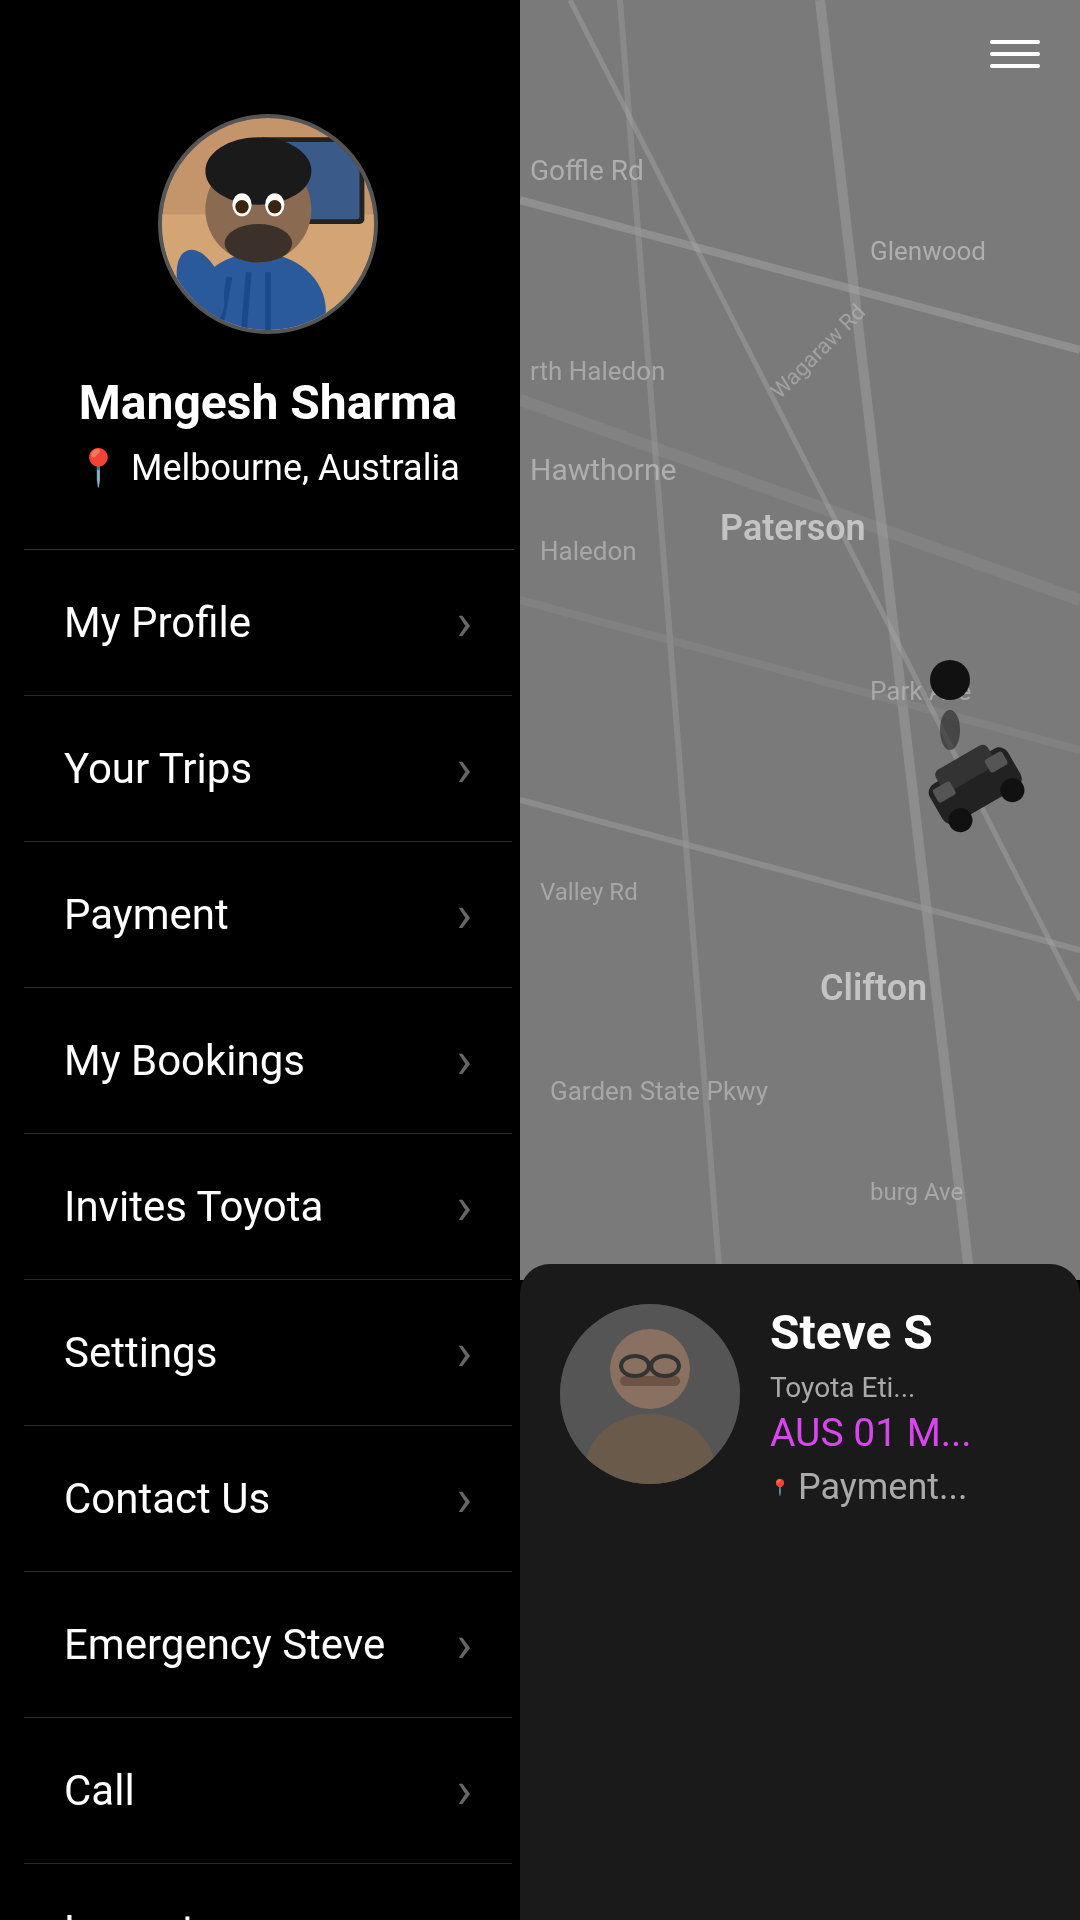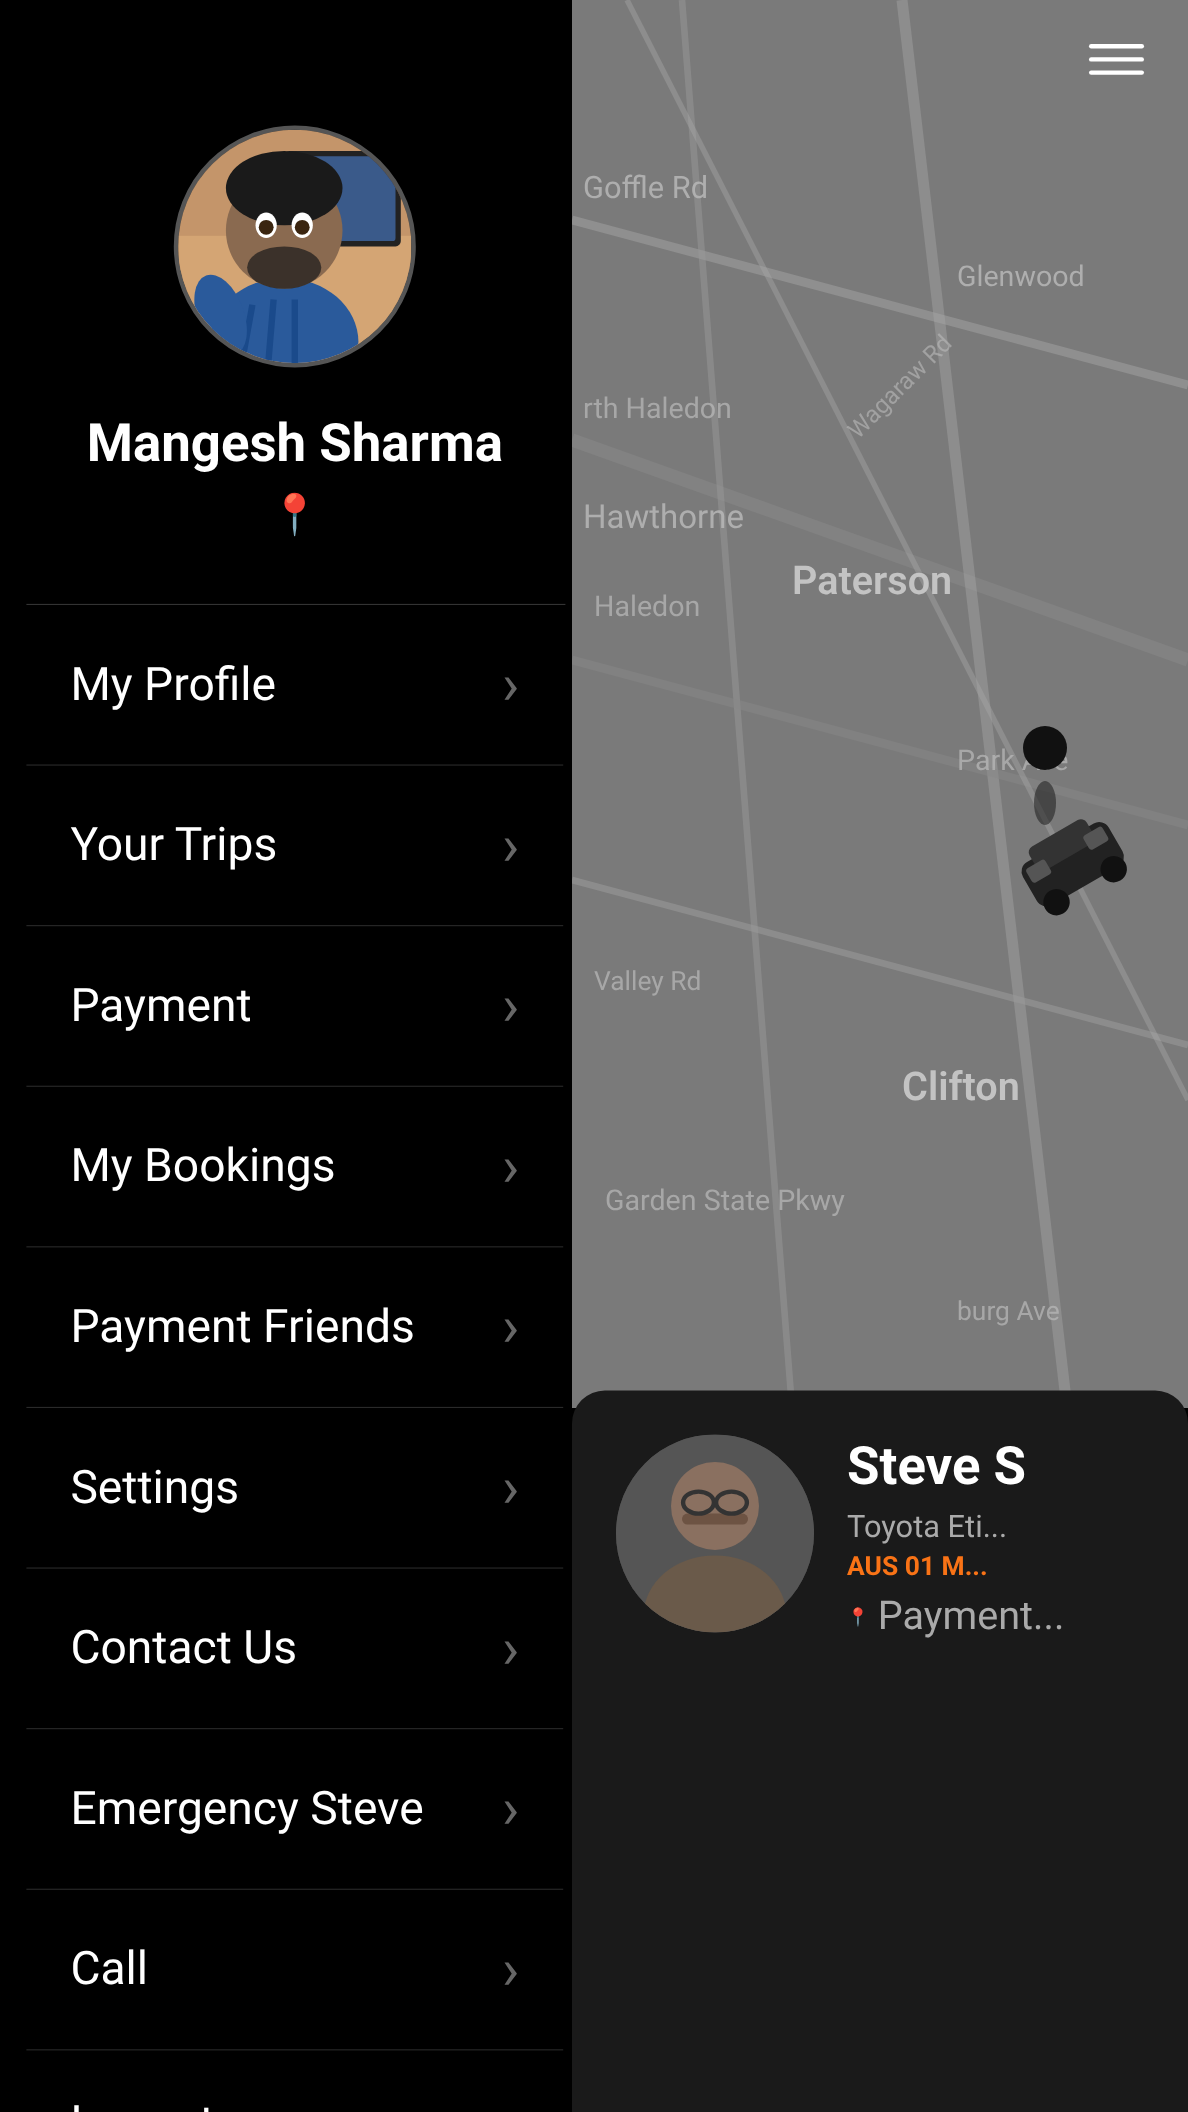--- a/index.html
+++ b/index.html
@@ -200,26 +200,25 @@
 
     .driver-car {
       color: #aaa;
       font-size: 28px;
       margin-top: 10px;
       white-space: nowrap;
       overflow: hidden;
     }
 
     .driver-plate {
-      color: #f97316;
-      font-size: 24px;
+      color: #d946ef;
+      font-size: 39px;
       margin-top: 6px;
       white-space: nowrap;
       overflow: hidden;
-      font-weight: bold;
     }
 
     .driver-location-row {
       display: flex;
       align-items: center;
       gap: 8px;
       margin-top: 10px;
     }
 
     .driver-location-text {
@@ -331,20 +330,21 @@
         <line x1="70" y1="165" x2="60" y2="220" stroke="#1a4a8b" stroke-width="6"></line>
         <line x1="90" y1="160" x2="85" y2="220" stroke="#1a4a8b" stroke-width="6"></line>
         <line x1="110" y1="160" x2="110" y2="220" stroke="#1a4a8b" stroke-width="6"></line>
 
         <ellipse cx="40" cy="175" rx="22" ry="40" fill="#2a5a9b" transform="rotate(-20, 40, 175)"></ellipse>
       </svg>
     </div>
     <div class="user-name">Mangesh Sharma</div>
     <div class="user-location">
       <span class="location-marker">📍</span>
+      <span>Melbourne, Australia</span>
     </div>
   </div>
 
   <div class="divider"></div>
 
   <ul class="menu-list" id="menu-list">
   <li class="menu-item">
         <span class="menu-item-label">My Profile</span>
         <span class="chevron-icon" style="font-size: 52px; color: rgb(102, 102, 102);">›</span>
       </li>
@@ -354,21 +354,21 @@
       </li>
       <li class="menu-item">
         <span class="menu-item-label">Payment</span>
         <span class="chevron-icon" style="font-size: 52px; color: rgb(102, 102, 102);">›</span>
       </li>
       <li class="menu-item">
         <span class="menu-item-label">My Bookings</span>
         <span class="chevron-icon" style="font-size: 52px; color: rgb(102, 102, 102);">›</span>
       </li>
       <li class="menu-item">
-        <span class="menu-item-label">Payment Friends</span>
+        <span class="menu-item-label">Invites Toyota</span>
         <span class="chevron-icon" style="font-size: 52px; color: rgb(102, 102, 102);">›</span>
       </li>
       <li class="menu-item">
         <span class="menu-item-label">Settings</span>
         <span class="chevron-icon" style="font-size: 52px; color: rgb(102, 102, 102);">›</span>
       </li>
       <li class="menu-item">
         <span class="menu-item-label">Contact Us</span>
         <span class="chevron-icon" style="font-size: 52px; color: rgb(102, 102, 102);">›</span>
       </li>

